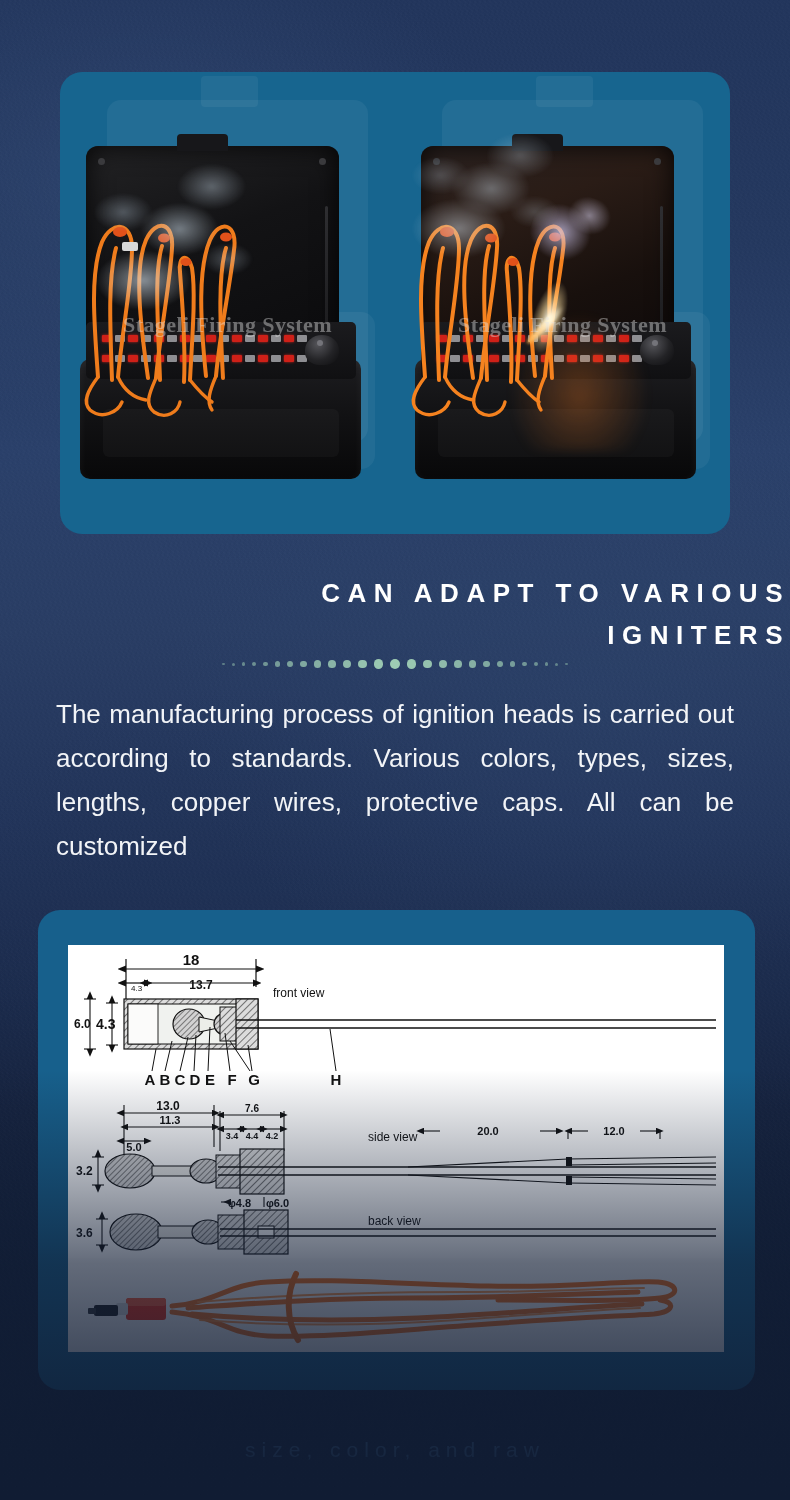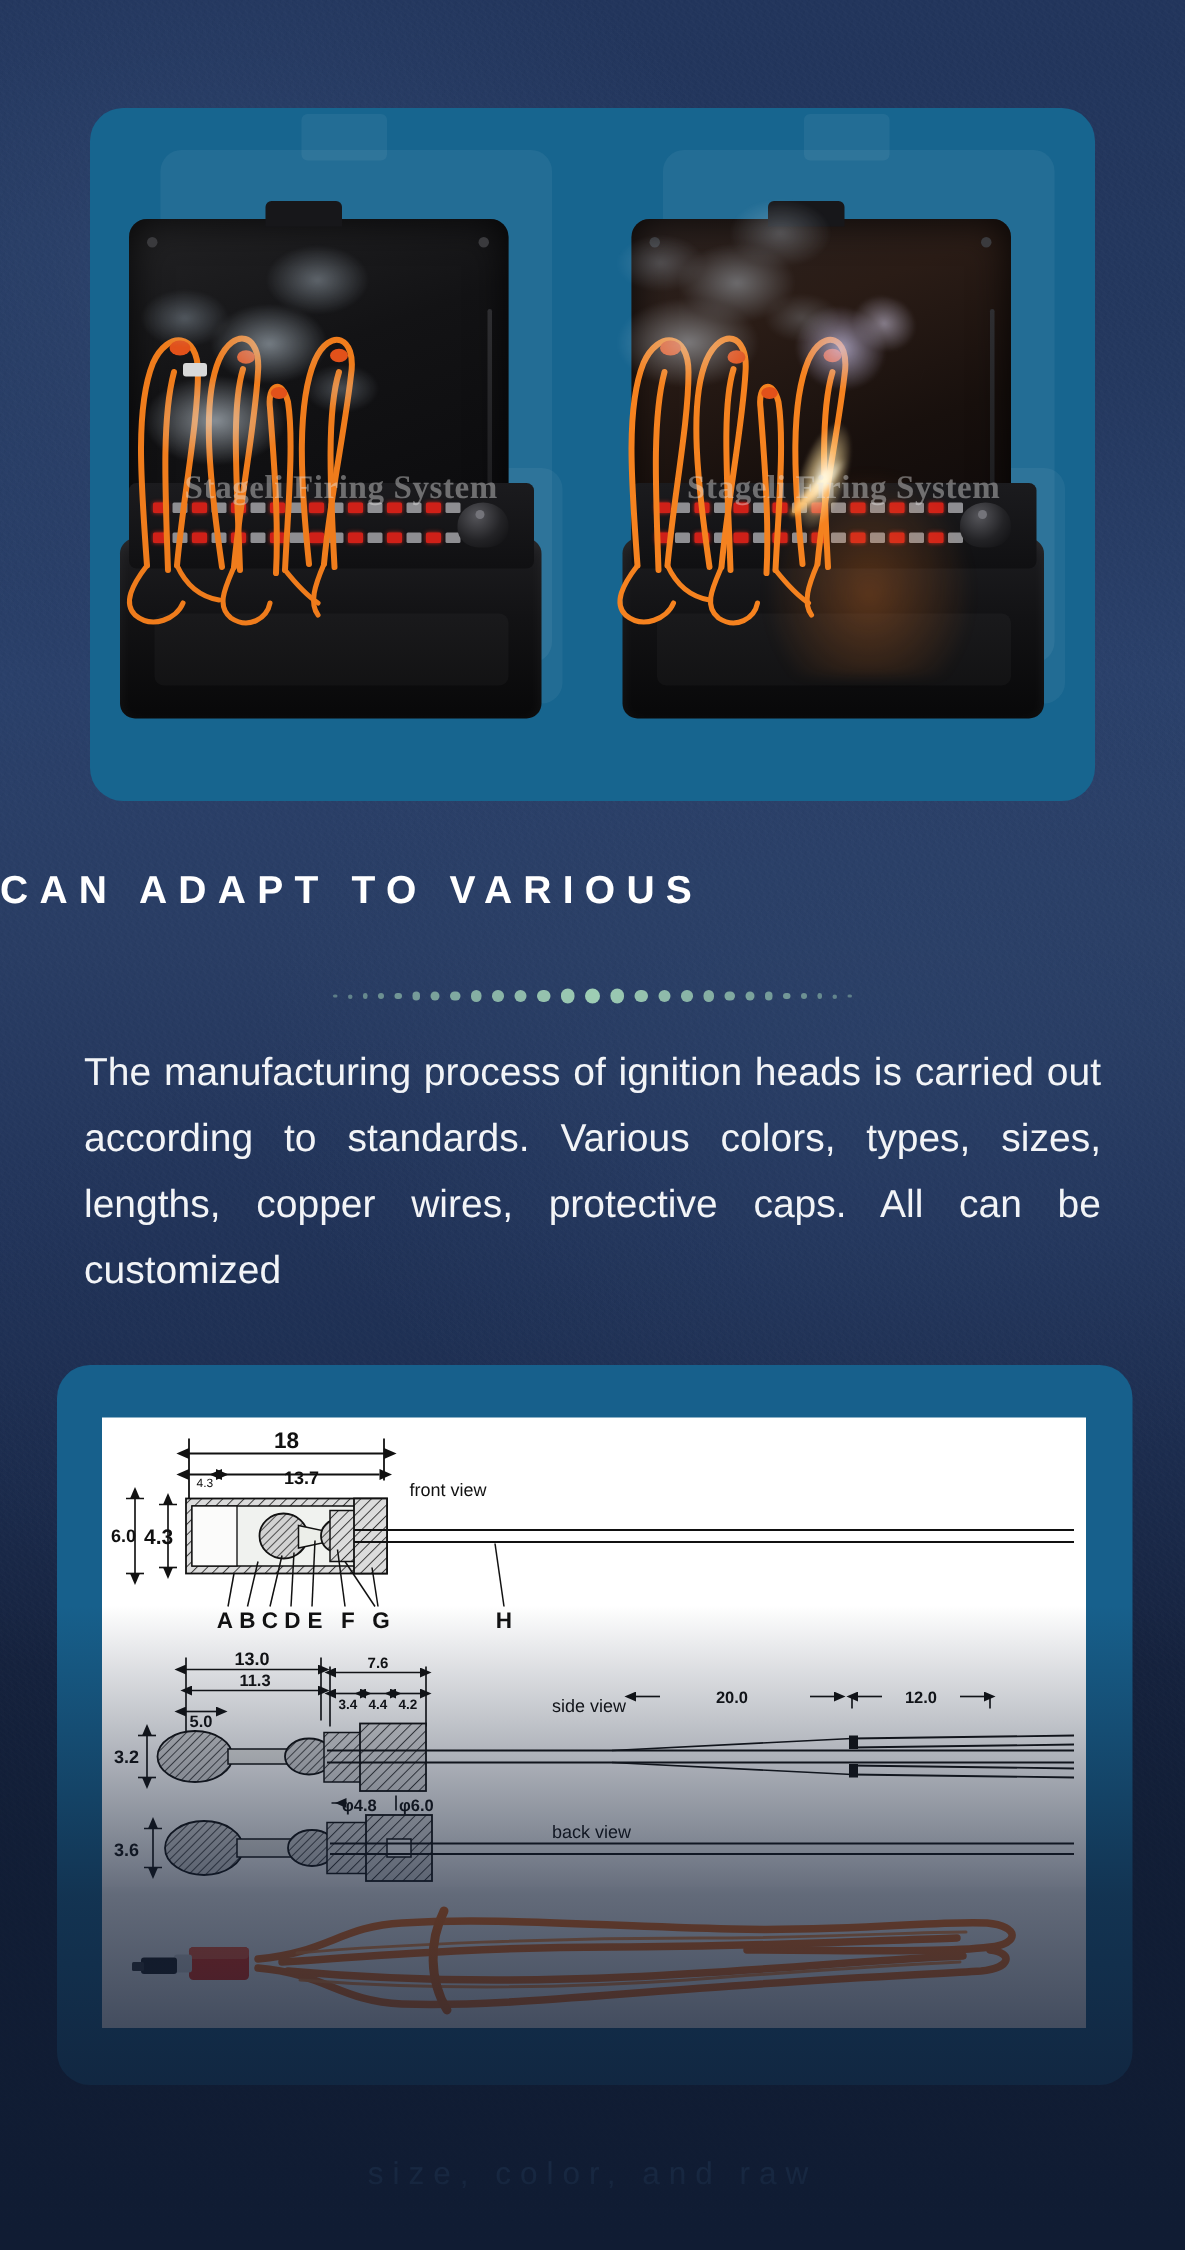--- a/index.html
+++ b/index.html
@@ -308,21 +308,21 @@
     white-space: nowrap;
     pointer-events: none;
   }
 
   
   .heading {
     position: absolute;
     left: 0;
     right: 0;
     top: 572px;
-    text-align: left;
+    text-align: right;
     color: #ffffff;
     font-size: 26px;
     font-weight: 700;
     letter-spacing: 7.5px;
     line-height: 42px;
     text-transform: uppercase;
   }
 
   
   .divider {
@@ -581,20 +581,21 @@
           <div class="smoke" style="left:4%; top:8%; width:54%; height:36%; opacity:0.78;"></div>
 
           <div class="watermark">Stageli Firing System</div>
         </div>
 
       </div>
     </div>
 
     <div class="heading">
       <div>CAN ADAPT TO VARIOUS</div>
+      <div>IGNITERS</div>
     </div>
 
     <div class="divider" id="dot-divider">
         <i style="width: 2.4px; height: 2.4px; background: rgb(158, 205, 180); opacity: 0.45;"></i>
         <i style="width: 3px; height: 3px; background: rgb(158, 205, 180); opacity: 0.49;"></i>
         <i style="width: 3.6px; height: 3.6px; background: rgb(158, 205, 180); opacity: 0.53;"></i>
         <i style="width: 4.2px; height: 4.2px; background: rgb(158, 205, 180); opacity: 0.58;"></i>
         <i style="width: 4.7px; height: 4.7px; background: rgb(158, 205, 180); opacity: 0.62;"></i>
         <i style="width: 5.3px; height: 5.3px; background: rgb(158, 205, 180); opacity: 0.66;"></i>
         <i style="width: 5.9px; height: 5.9px; background: rgb(158, 205, 180); opacity: 0.7;"></i>

